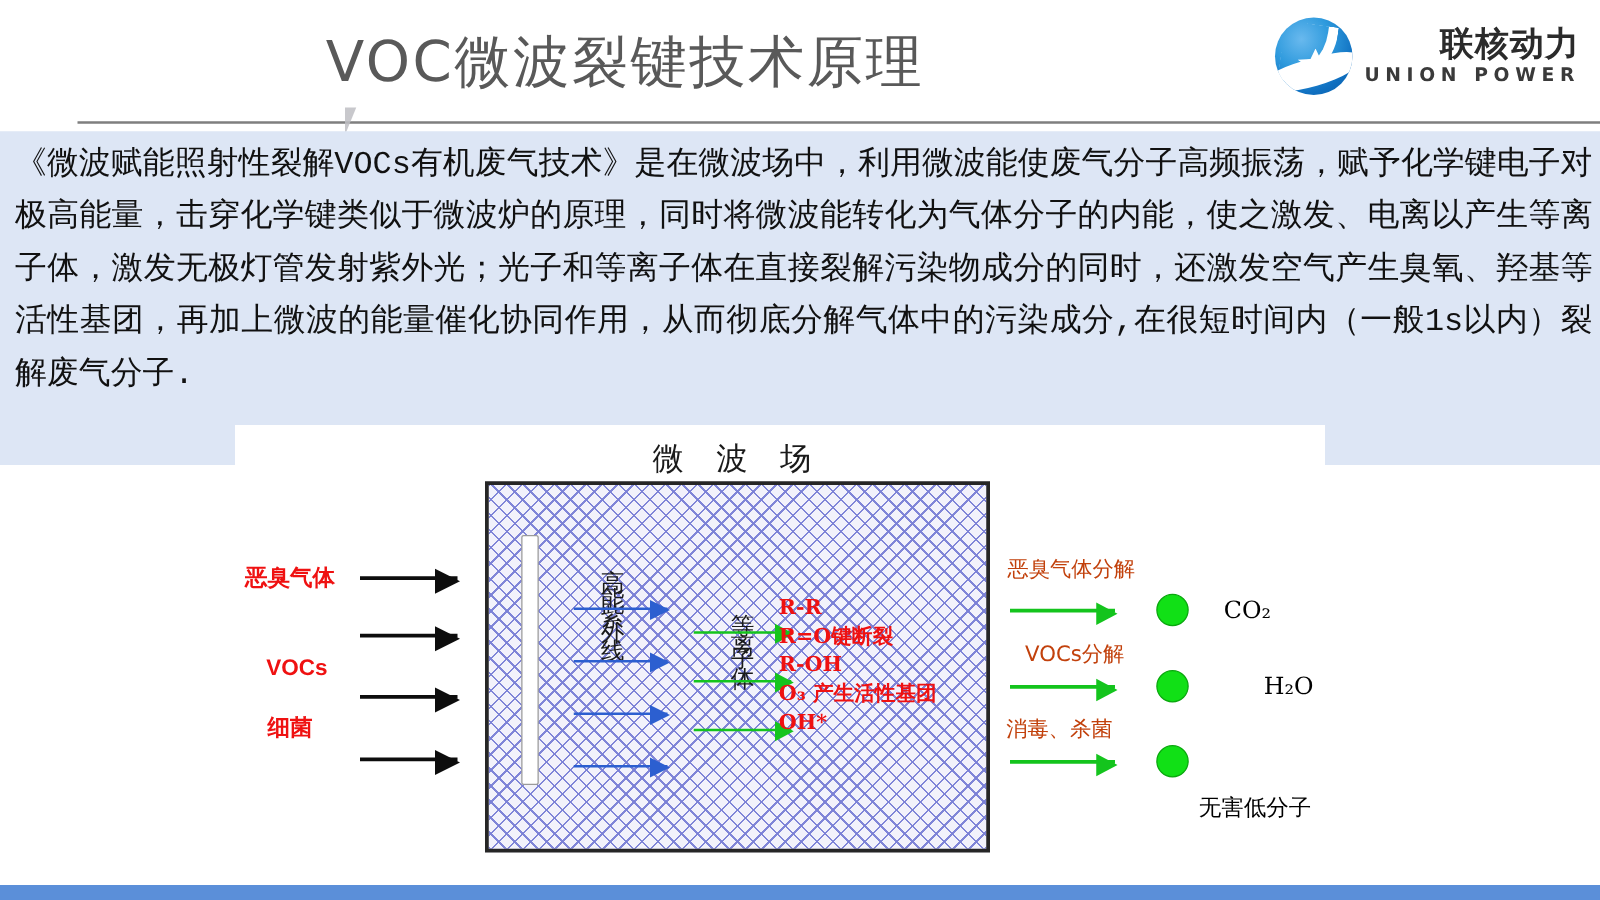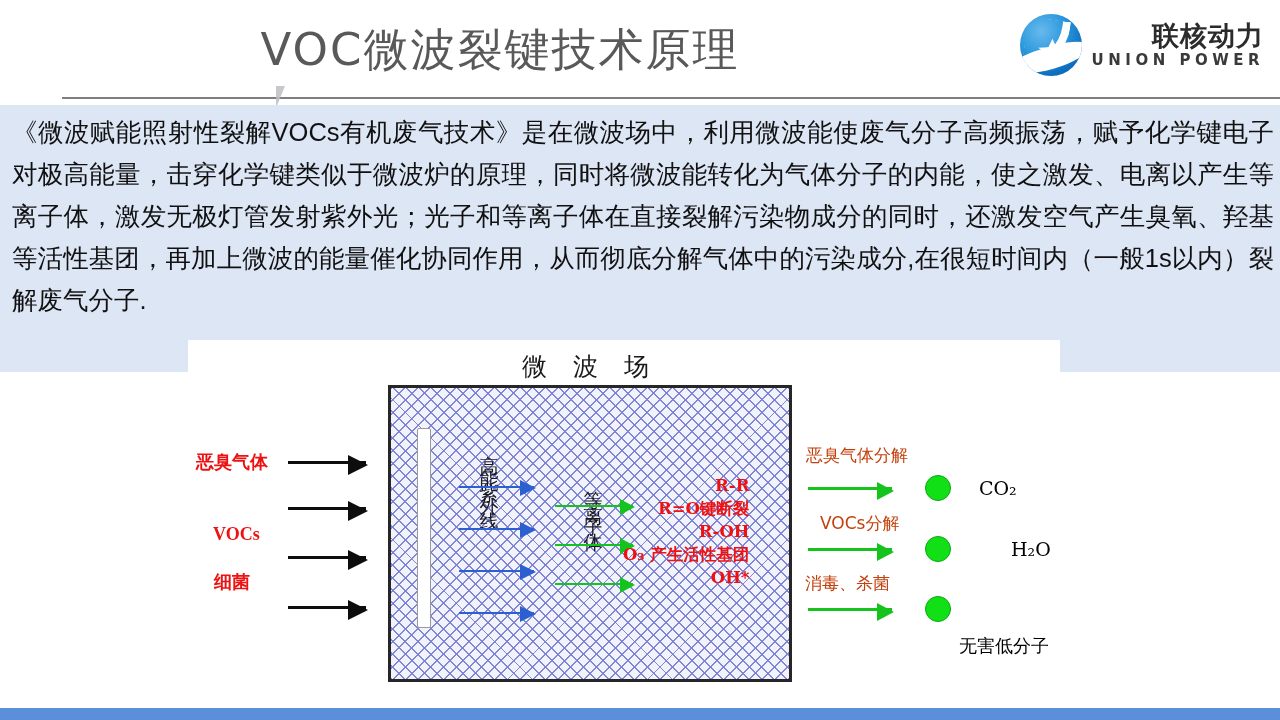--- a/index.html
+++ b/index.html
@@ -126,21 +126,21 @@
   .body-text {
     position: absolute;
     left: 12px;
     top: 6px;
     width: 1262px;
     font-size: 25.5px;
     line-height: 42px;
     color: #111111;
     text-align: justify;
     letter-spacing: 0px;
-    font-family: Liberation Sans, sans-serif;
+    font-family: Liberation Mono, monospace;
   }
 
   
   .diagram {
     position: absolute;
     left: 188px;
     top: 340px;
     width: 872px;
     height: 355px;
     background: #ffffff;
@@ -246,27 +246,26 @@
   .redlines {
     position: absolute;
     left: 232px;
     top: 86px;
     font-family: "DejaVu Serif", "Liberation Serif", serif;
     font-size: 16.5px;
     line-height: 23px;
     color: #ef1111;
     font-weight: bold;
     white-space: nowrap;
-    text-align: right;
   }
 
   
   .in-label {
     position: absolute;
-    font-family: Liberation Serif, serif;
+    font-family: Liberation Sans, sans-serif;
     font-size: 18px;
     font-weight: bold;
     color: #ef1111;
     white-space: nowrap;
   }
   .arrow-black {
     position: absolute;
     height: 0;
     border-top: 3.5px solid #0d0d0d;
     width: 78px;

